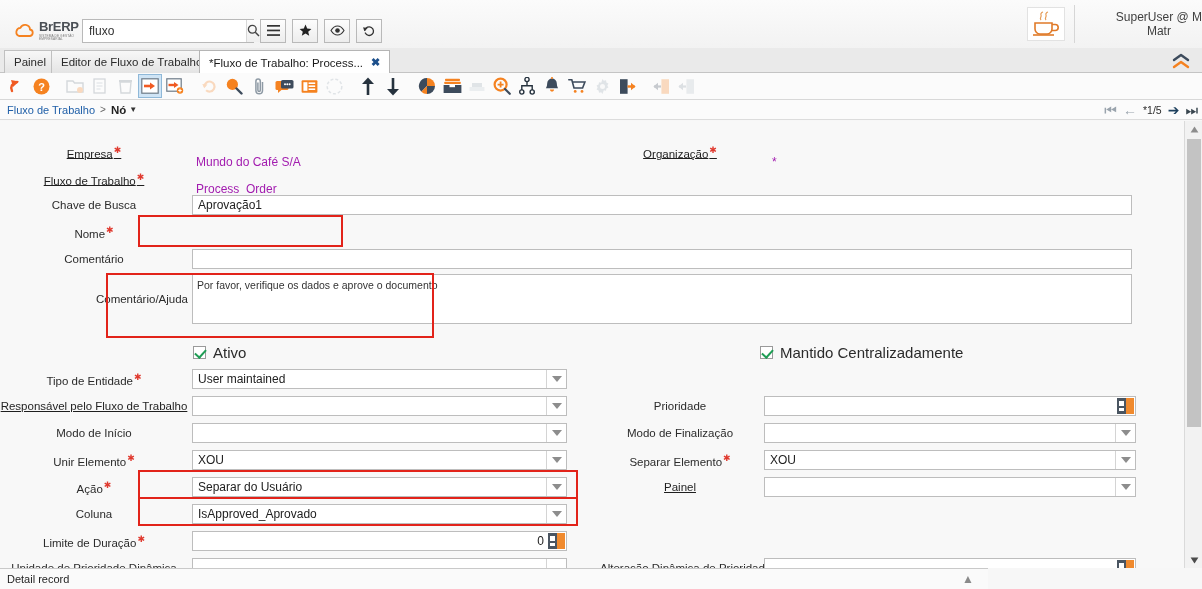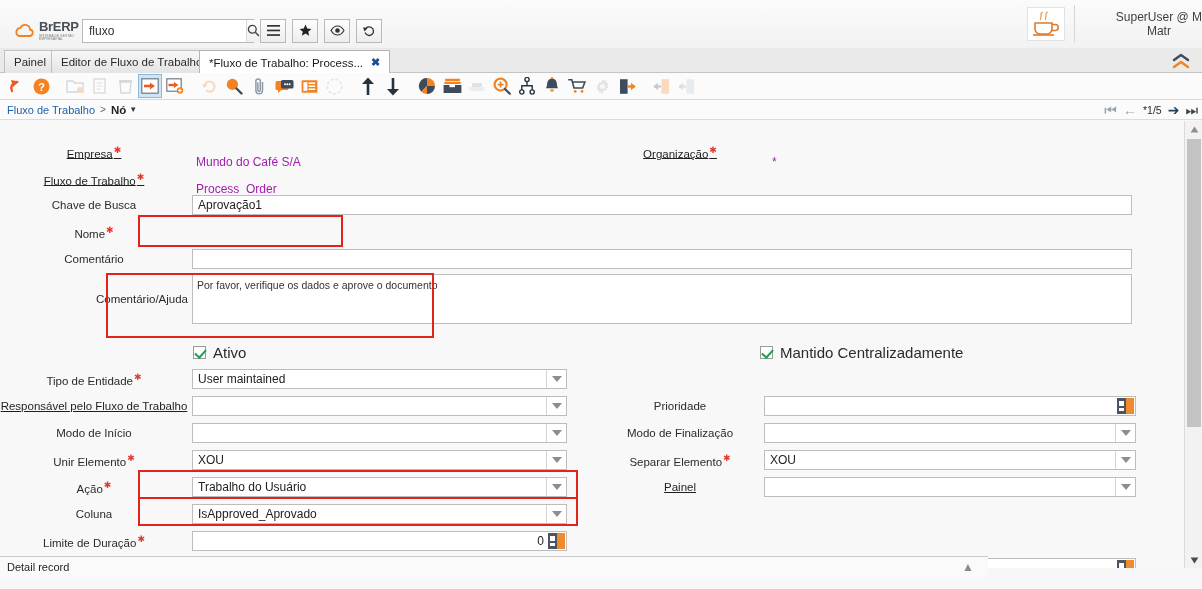--- a/index.html
+++ b/index.html
@@ -196,21 +196,21 @@
     width:18px;height:16px;display:flex;align-items:center;justify-content:center;cursor:pointer;
   }
   .vs-thumb {
     position:absolute; left:2px; top:18px; width:14px; height:288px;
     background:#c3c3c3; cursor:pointer;
   }
   .vs-bot { position:absolute; left:0; bottom:0; }
 
   
   .statusbar {
-    position:absolute; left:0; bottom:12px; width:988px; height:21px;
+    position:absolute; left:0; bottom:0; width:988px; height:21px;
     background:#fafafa; border-top:1px solid #c9c9c9;
     display:flex; align-items:center;
   }
   .status-text { font-size:11px; color:#1f1f1f; margin-left:7px; }
   .status-chev { position:absolute; right:14px; font-size:12px; color:#8a8a8a; }
 
   svg { display:block; }
 </style>
 </head>
 <body>
@@ -585,21 +585,21 @@
           <span>XOU</span>
           <span class="arrowbox">
               <i class="caret-d"></i>
             </span>
         </div>
       </div>
 
       <div class="row" style="left:0; top:355px; width:570px;">
         <div class="lbl" style="width:188px;"><span>Ação</span><span class="req">✱</span></div>
         <div class="inp combo" style="margin-left:4px; width:375px;">
-          <span>Trabalho do Usuário</span>
+          <span>Separar do Usuário</span>
           <span class="arrowbox">
               <i class="caret-d"></i>
             </span>
         </div>
       </div>
 
       <div class="row" style="left:0; top:382px; width:570px;">
         <div class="lbl" style="width:188px;">Coluna</div>
         <div class="inp combo" style="margin-left:4px; width:375px;">
           <span>IsApproved_Aprovado</span>

